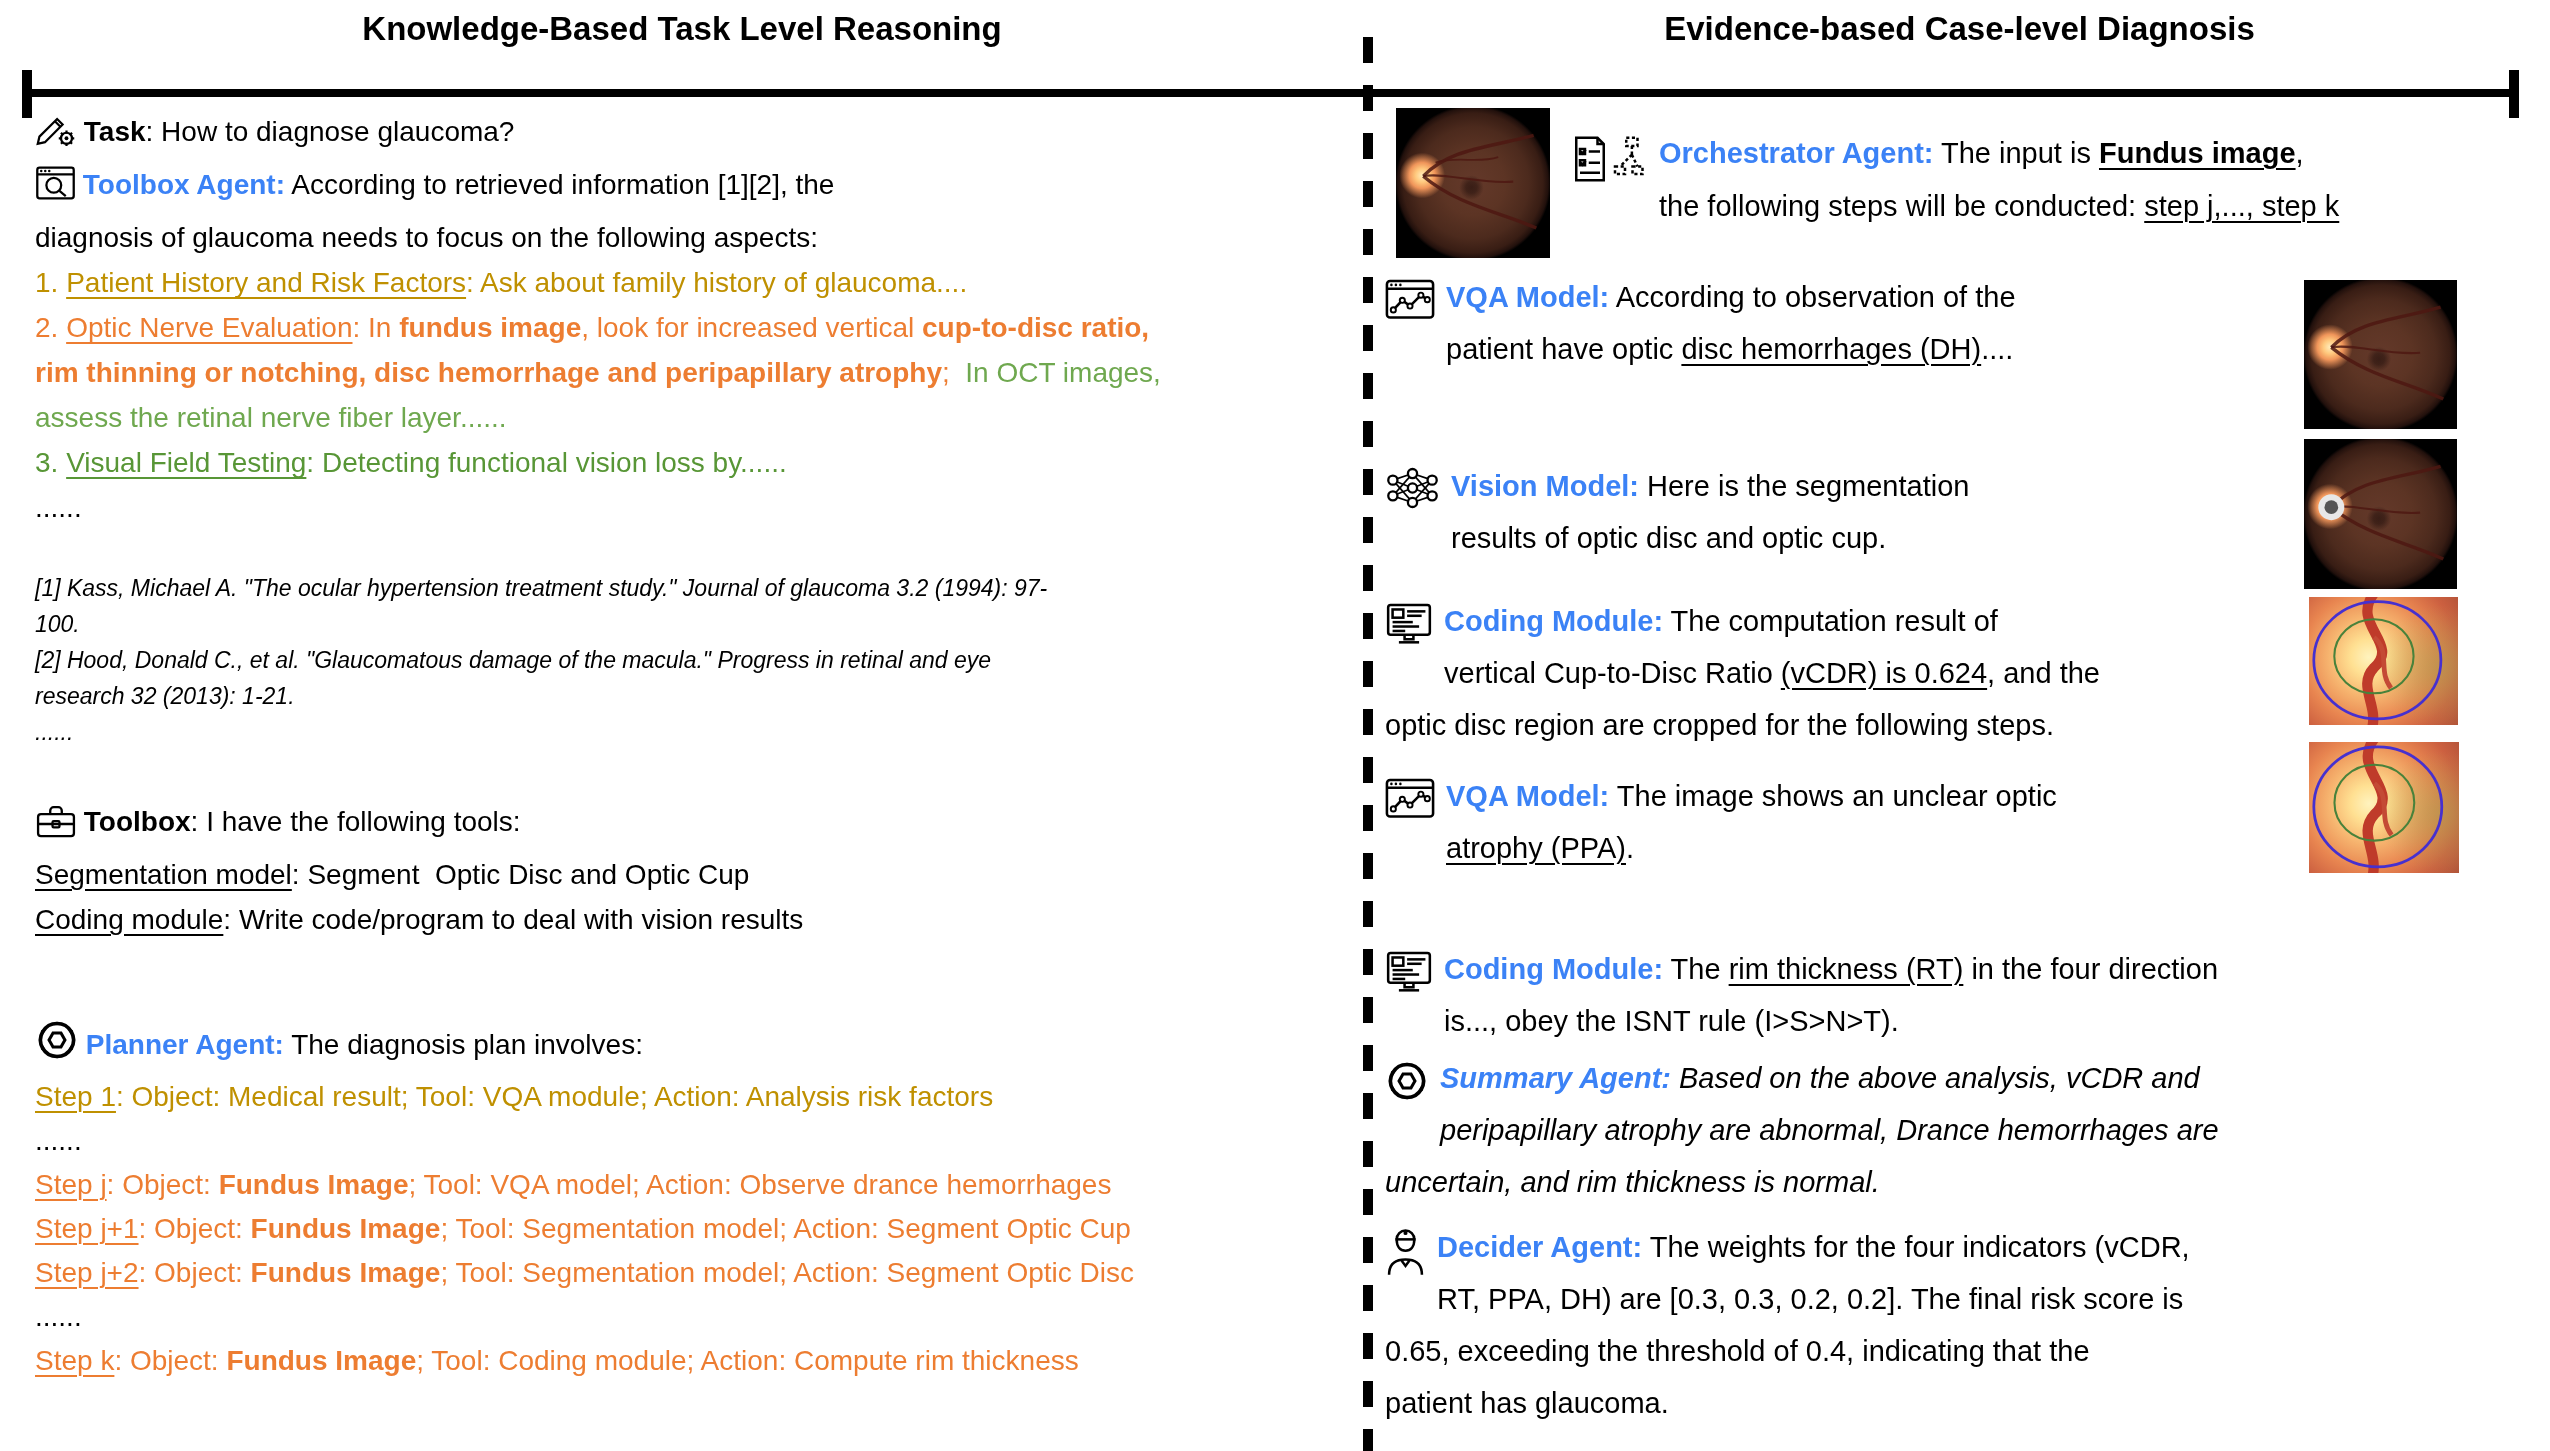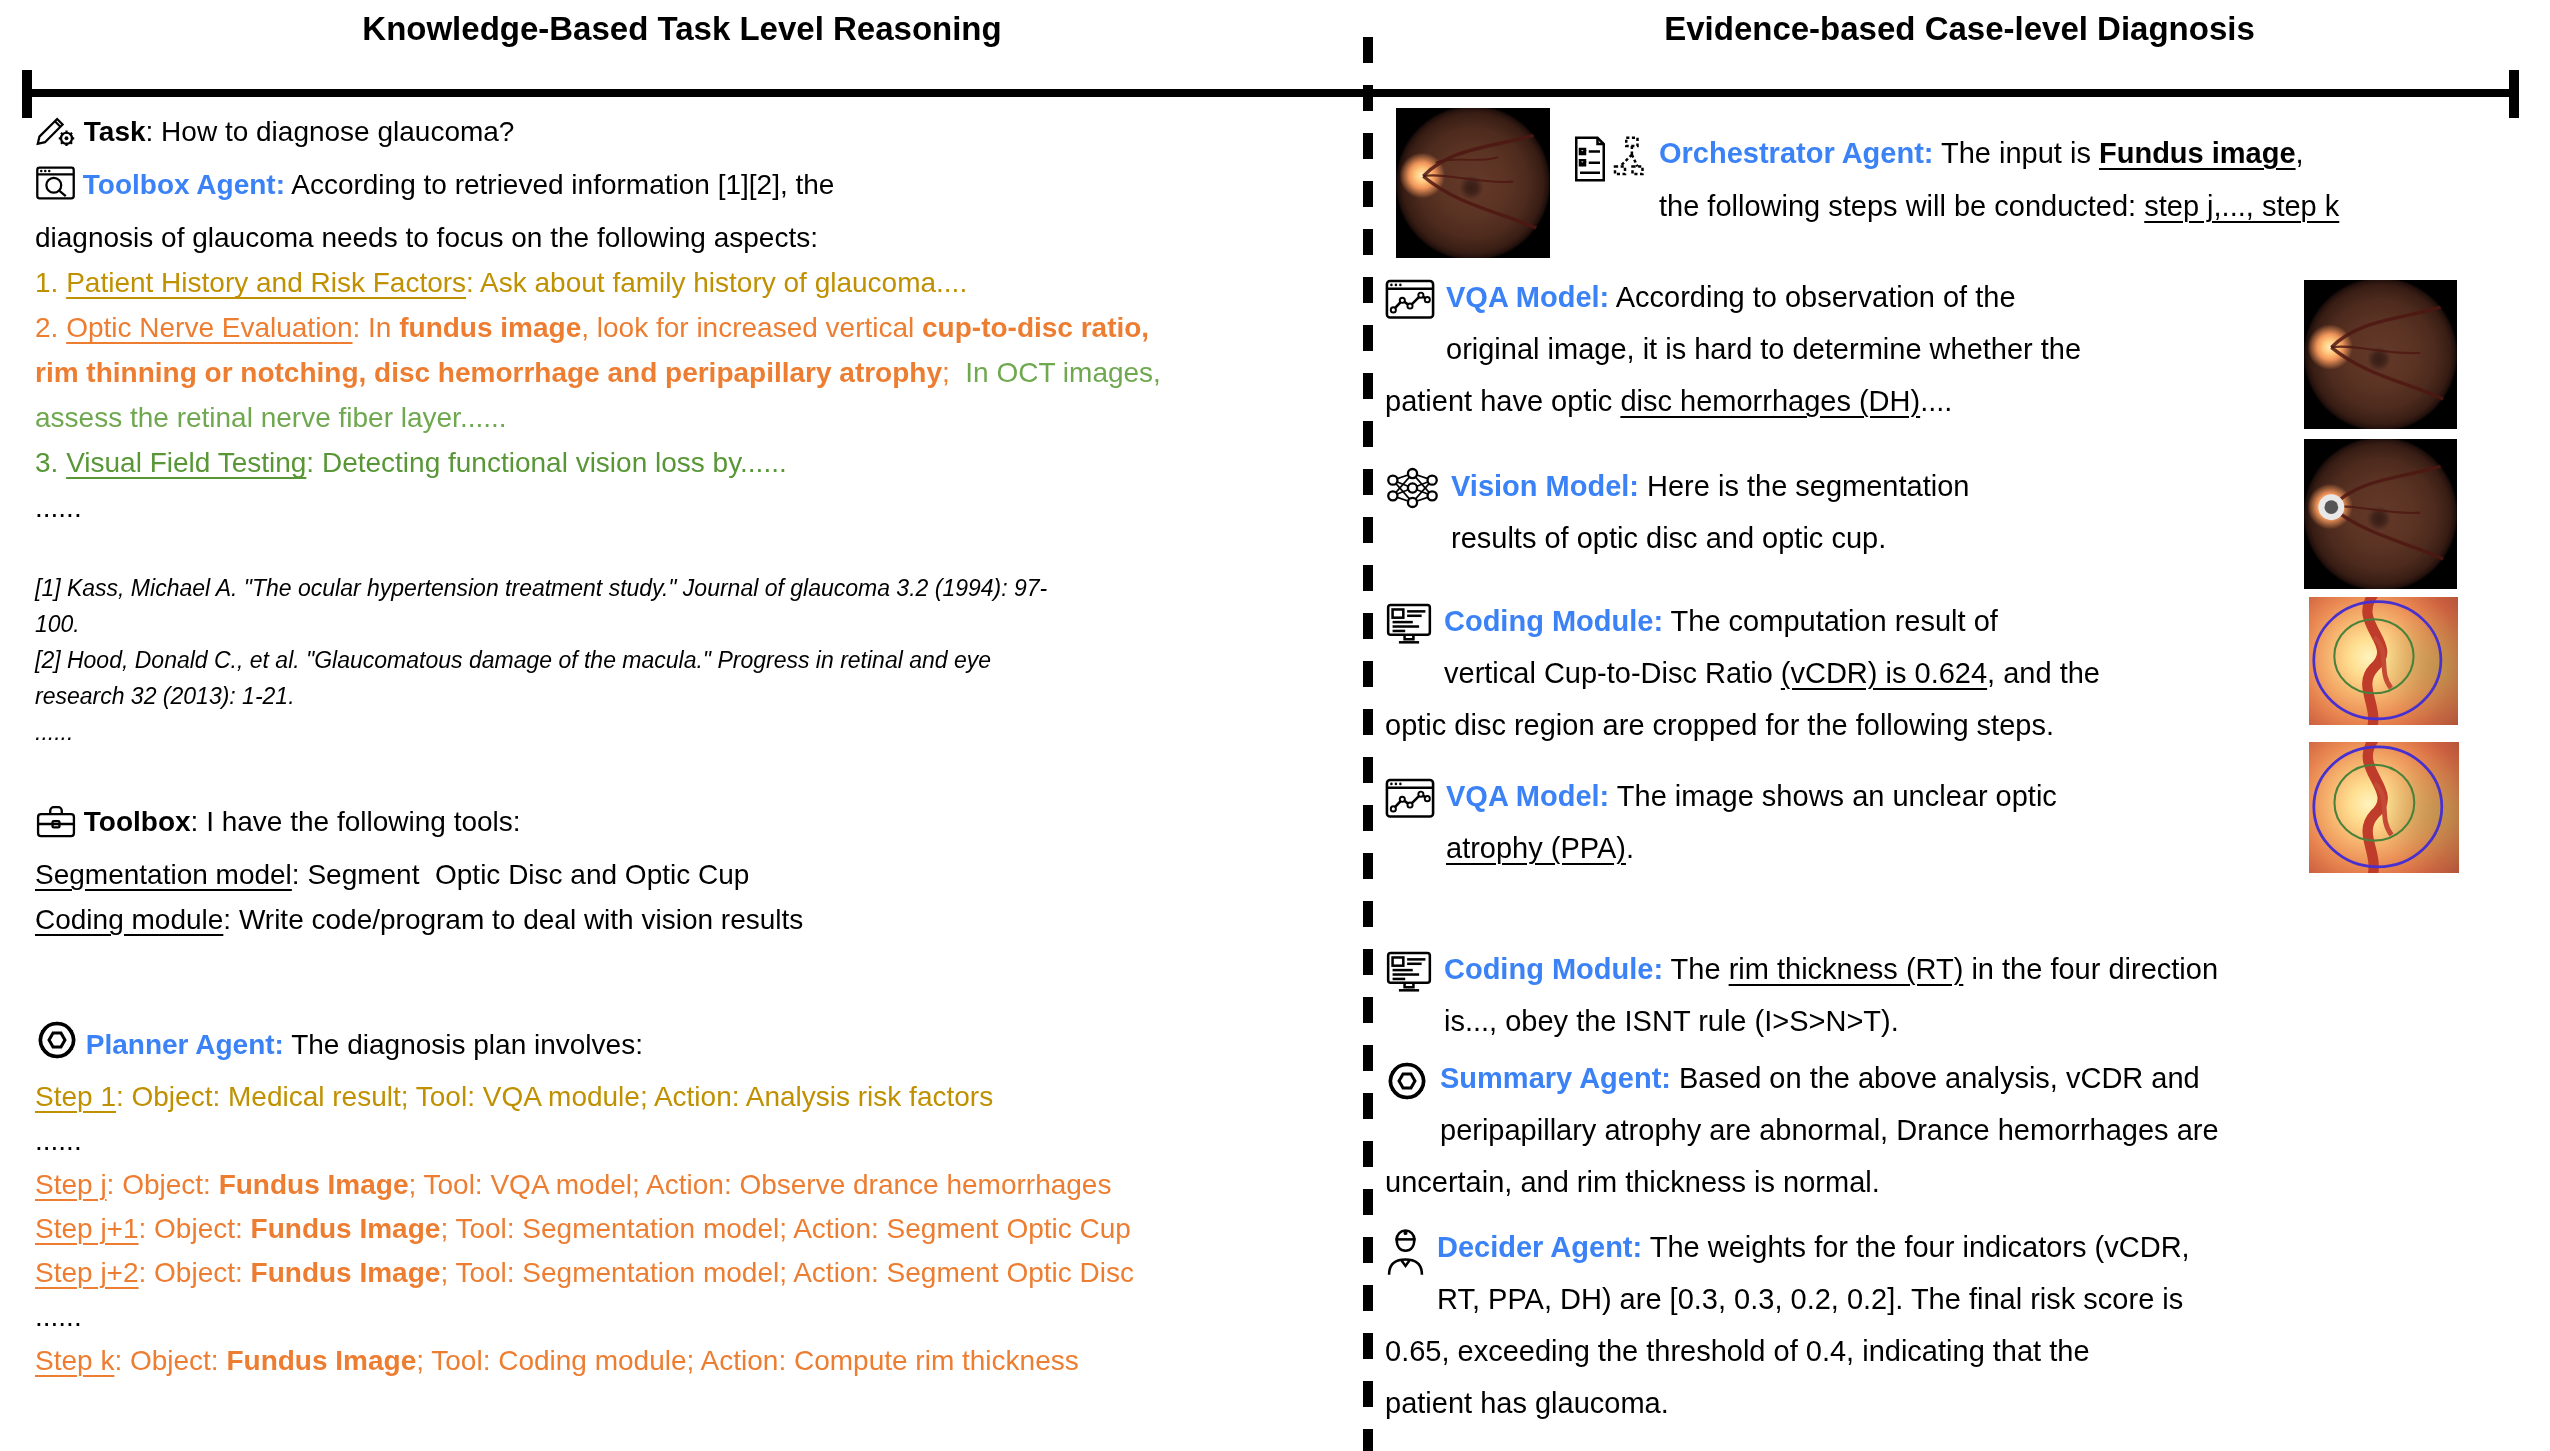--- a/index.html
+++ b/index.html
@@ -29,21 +29,21 @@
   #block-refs{top:570px;font-size:23px;line-height:36px;}
   #block-toolbox{top:799px;}
   #block-planner{top:1018px;line-height:44px;}
   .rrow{position:absolute;font-size:29px;line-height:52px;}
   #row-orchestrator{left:1572px;top:127px;width:969px;line-height:53px;}
   #row-vqa1{left:1385px;top:271px;width:917px;}
   #row-vision{left:1385px;top:460px;width:917px;}
   #row-coding1{left:1385px;top:595px;width:917px;}
   #row-vqa2{left:1385px;top:770px;width:917px;}
   #row-coding2{left:1385px;top:943px;width:1160px;}
-  #row-summary{left:1385px;top:1052px;width:1160px;}
+  #row-summary{left:1385px;top:1052px;width:1160px;font-style:italic;}
   #row-decider{left:1385px;top:1221px;width:1160px;}
   .icon{display:inline-block;}
   .inl .icon, .tline .icon{vertical-align:-8.2px;margin-right:6.8px;}
   .rrow .icon{float:left;margin:6.8px 11px 0 0;}
   .icon svg{display:inline-block;}
   .img{position:absolute;overflow:hidden;}
   .fundus{background:
     radial-gradient(circle at 17% 45%, #ffedbc 0%, #ffc87d 4.5%, #f0955a 8.5%, rgba(150,70,40,0) 15%),
     radial-gradient(circle at 49% 53%, rgba(22,8,6,0.55) 0%, rgba(22,8,6,0.45) 5%, rgba(22,8,6,0) 11%),
     radial-gradient(circle at 50% 50%, #64392a 0%, #5c3424 30%, #4c2a1d 52%, #381d14 65%, #21100c 70%, #000 72.5%);}
@@ -193,21 +193,20 @@
             <g fill="#fff" stroke="#000" stroke-width="3">
               <circle cx="13" cy="49" r="4"></circle>
               <circle cx="27" cy="34" r="4"></circle>
               <circle cx="39" cy="43" r="4"></circle>
               <circle cx="56" cy="26" r="4"></circle>
               <circle cx="66" cy="33" r="4"></circle>
             </g>
           </svg></span>
       <div>
           <div class="tline"><span class="b blue">VQA Model:</span><span> According to observation of the</span></div>
-          <div class="tline"><span>original image, it is hard to determine whether the</span></div>
           <div class="tline"><span>patient have optic </span><span class="u">disc hemorrhages (DH)</span><span>....</span></div>
         </div>
     </div>
     <div class="img fundus" style="left:2304px;top:280px;width:153px;height:149px;">
       <svg viewBox="0 0 224 219" preserveAspectRatio="none">
         <g fill="none" stroke="#4e1812" stroke-opacity="0.85">
           <path d="M40,99 C80,58 140,58 200,40" stroke-width="5"></path>
           <path d="M40,99 C90,140 150,150 204,175" stroke-width="5"></path>
           <path d="M40,99 C72,93 122,111 170,107" stroke-width="3"></path>
         </g>

